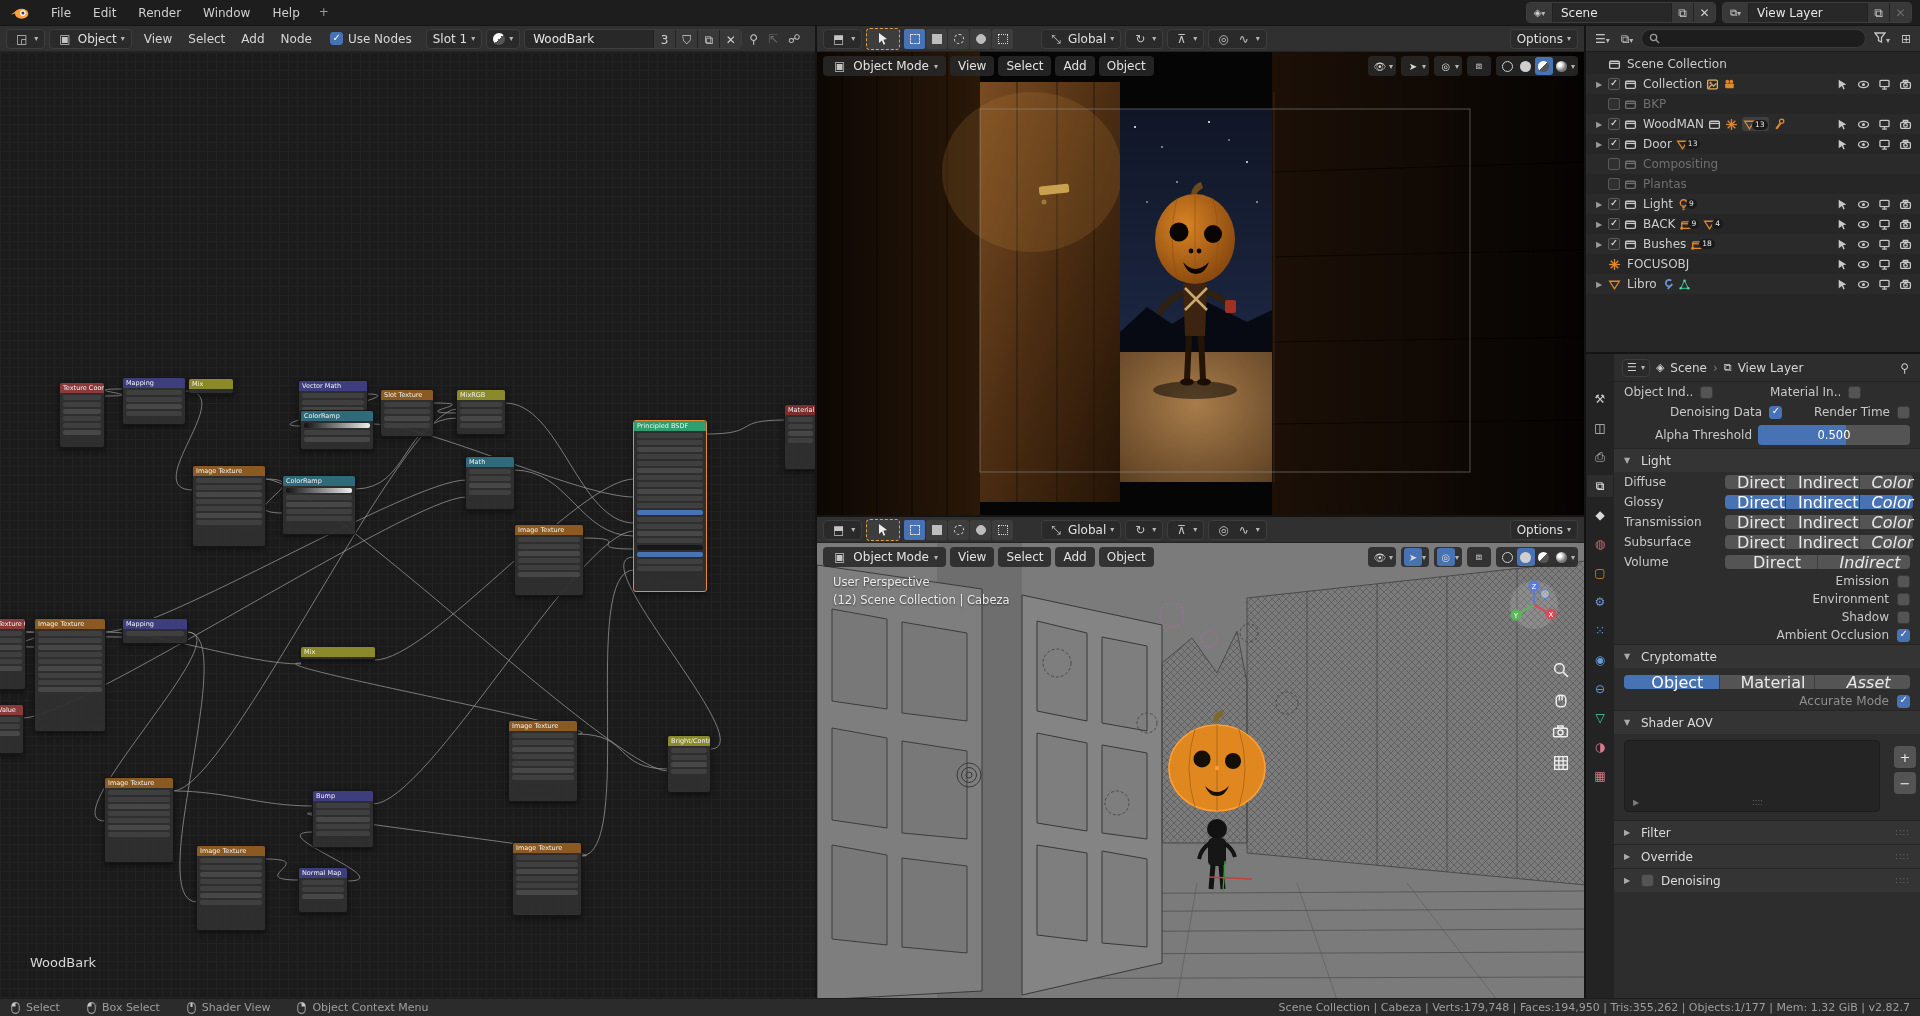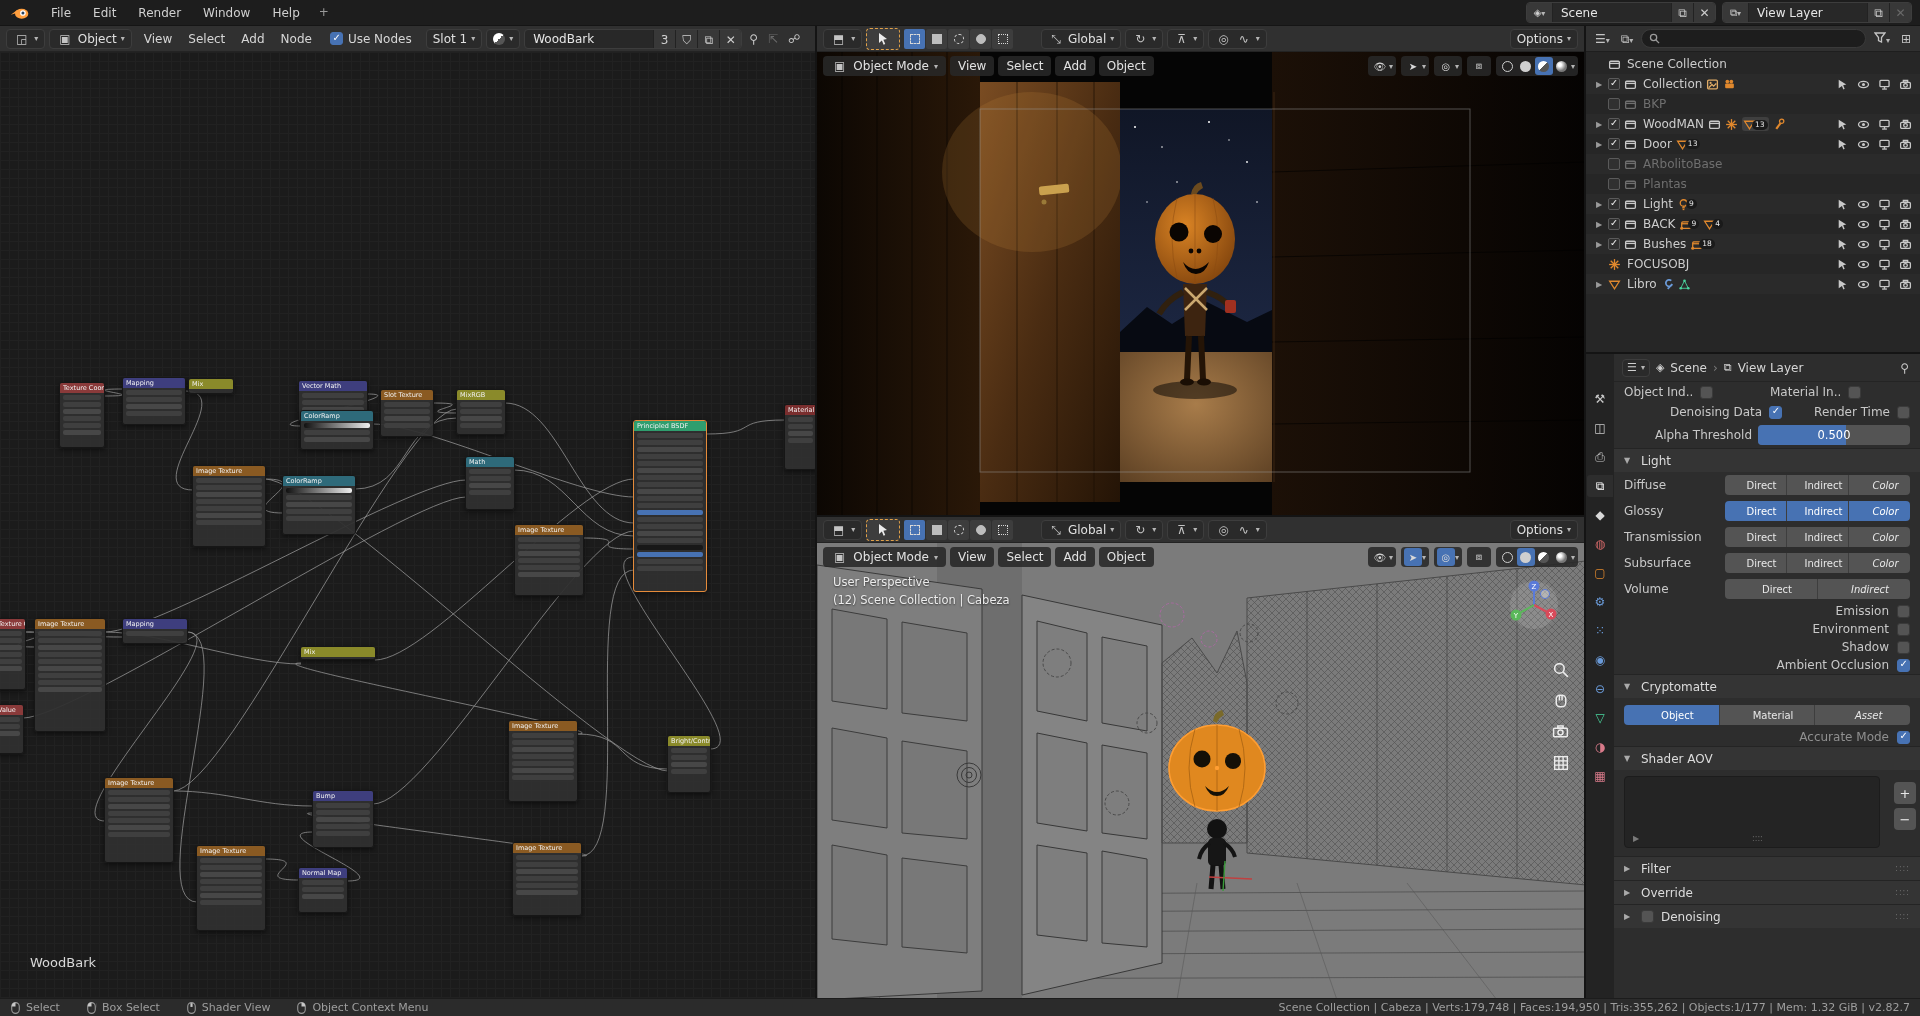--- a/index.html
+++ b/index.html
@@ -106,22 +106,22 @@
   .ptab.active { background:#2d2d2d; }
   #prop-main { position:absolute; left:28px; top:0; right:0; bottom:0; overflow:hidden;}
   #breadcrumb { height:28px; display:flex; align-items:center; gap:6px; padding:0 8px; background:#2d2d2d; border-bottom:1px solid #242424;}
   .bc-ico { font-size:11px; color:#cfcfcf;}
   .prop-row { display:flex; align-items:center; padding:3px 10px; gap:6px;}
   .prop-label { color:#c8c8c8; }
   .panel-hdr { height:24px; background:#343434; display:flex; align-items:center; gap:7px; padding:0 10px; border-top:1px solid #242424; color:#dcdcdc;}
   .tri { font-size:8px; color:#aaaaaa; width:10px;}
   .grip { margin-left:auto; color:#6e6e6e; font-size:8px; letter-spacing:1px;}
   .seg { display:flex; flex:1; }
-  .seg .sbtn { flex:1; height:20px; background:#545454; border-right:1px solid #3e3e3e; color:#e8e8e8;
-     display:flex; align-items:center; justify-content:center; font-size:10px;padding-left:12px;}
+  .seg .sbtn { flex:1; height:14px; background:#545454; border-right:1px solid #3e3e3e; color:#e8e8e8;
+     display:flex; align-items:center; justify-content:center; font-size:16px;padding-left:12px;}
   .seg .sbtn:first-child { border-radius:4px 0 0 4px;}
   .seg .sbtn:last-child { border-radius:0 4px 4px 0; border-right:none;font-style:italic;}
   .seg .sbtn.on { background:#4772b3; color:#fff;}
   .slider { flex:1; height:20px; background:#545454; border-radius:4px; position:relative; overflow:hidden;}
   .slider .fill { position:absolute; left:0; top:0; bottom:0; background:#4772b3;}
   .slider .val { position:absolute; inset:0; display:flex; align-items:center; justify-content:center; color:#fff; font-size:11.5px;}
   .field { flex:1; height:20px; background:#545454; border-radius:4px; display:flex; align-items:center; justify-content:center; color:#f0f0f0; font-size:11.5px;}
   .right-check-row { display:flex; justify-content:flex-end; align-items:center; gap:8px; padding:2px 10px;}
   .aov-list { margin:6px 10px 8px 10px; height:72px; background:#242424; border:1px solid #1c1c1c; border-radius:4px; position:relative;}
   .aov-btns { position:absolute; right:-0px; top:6px; display:flex; flex-direction:column; gap:4px;}
@@ -1071,21 +1071,21 @@
         </div>
         <div class="ol-row dim">
           <span class="ol-arrow"></span>
           <span class="ol-check"></span>
           <span style="display: inline-flex;">
             <svg width="13" height="13" viewBox="0 0 12 12" fill="none" stroke="#6f6f6f" stroke-width="1.2">
               <rect x="1.5" y="3" width="9" height="6.5" rx="1"></rect>
               <line x1="1.5" y1="5" x2="10.5" y2="5"></line>
             </svg>
           </span>
-          <span class="lbl">ARbolitoBase</span>
+          <span class="lbl">Compositing</span>
         </div>
         <div class="ol-row dim">
           <span class="ol-arrow"></span>
           <span class="ol-check"></span>
           <span style="display: inline-flex;">
             <svg width="13" height="13" viewBox="0 0 12 12" fill="none" stroke="#6f6f6f" stroke-width="1.2">
               <rect x="1.5" y="3" width="9" height="6.5" rx="1"></rect>
               <line x1="1.5" y1="5" x2="10.5" y2="5"></line>
             </svg>
           </span>

